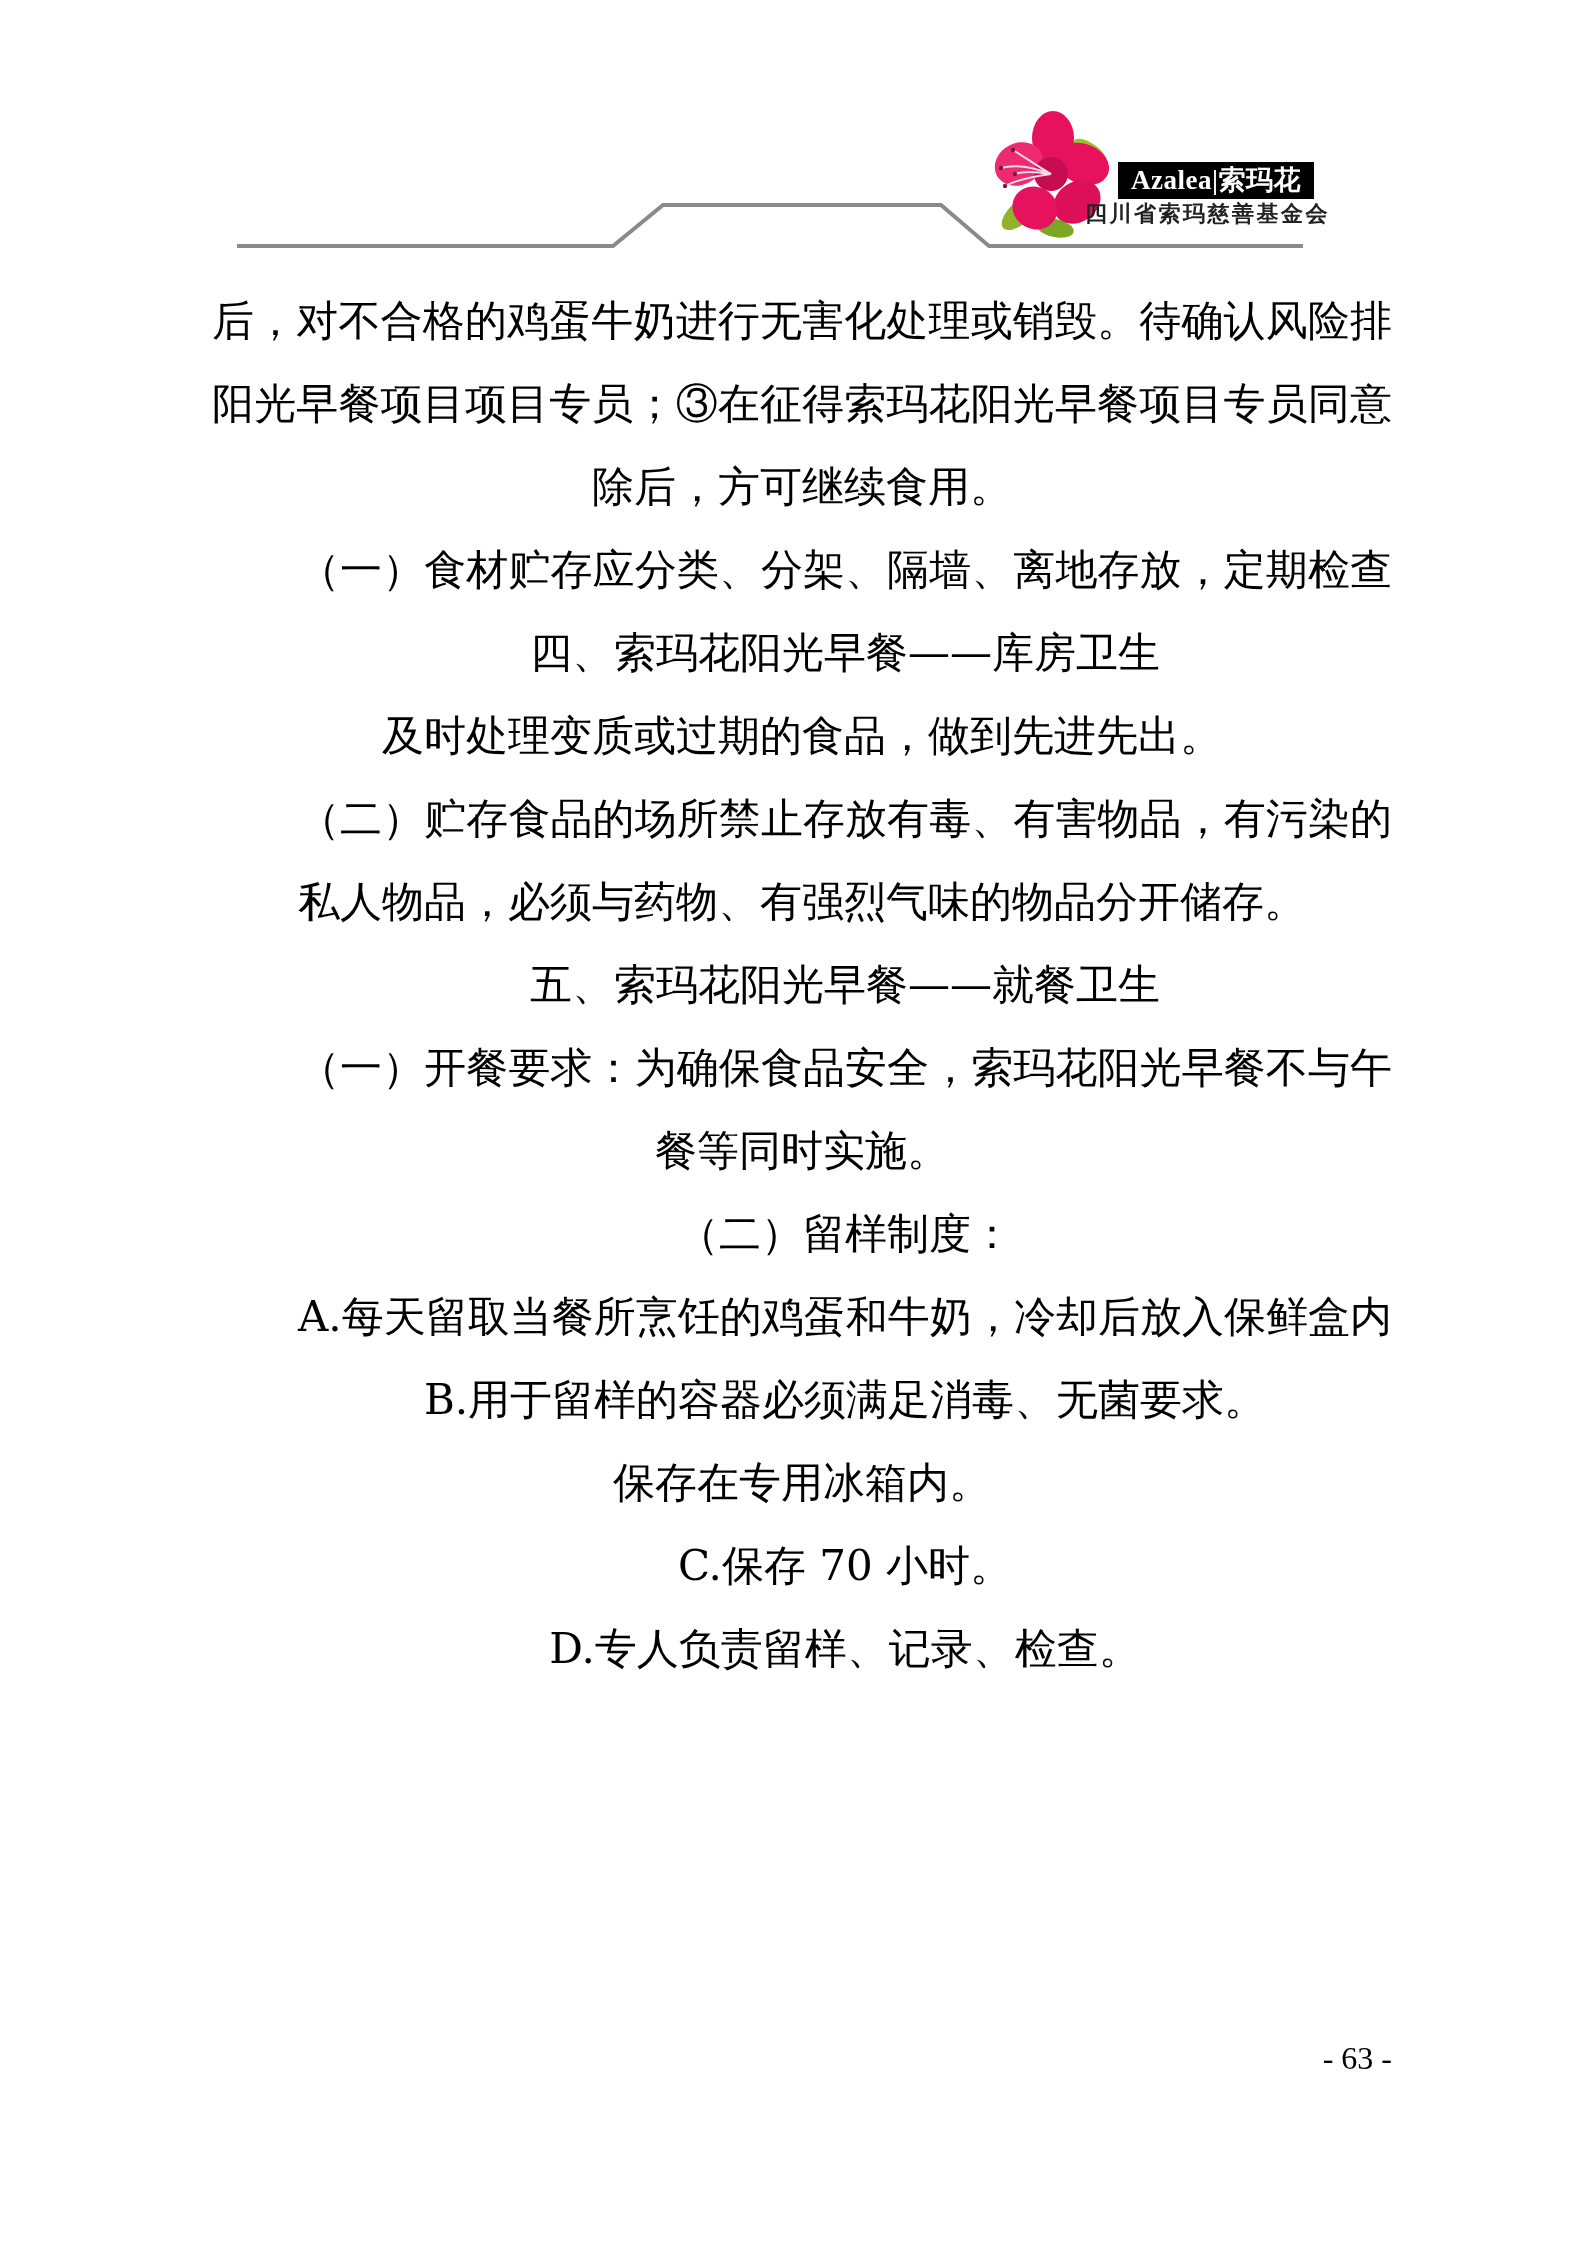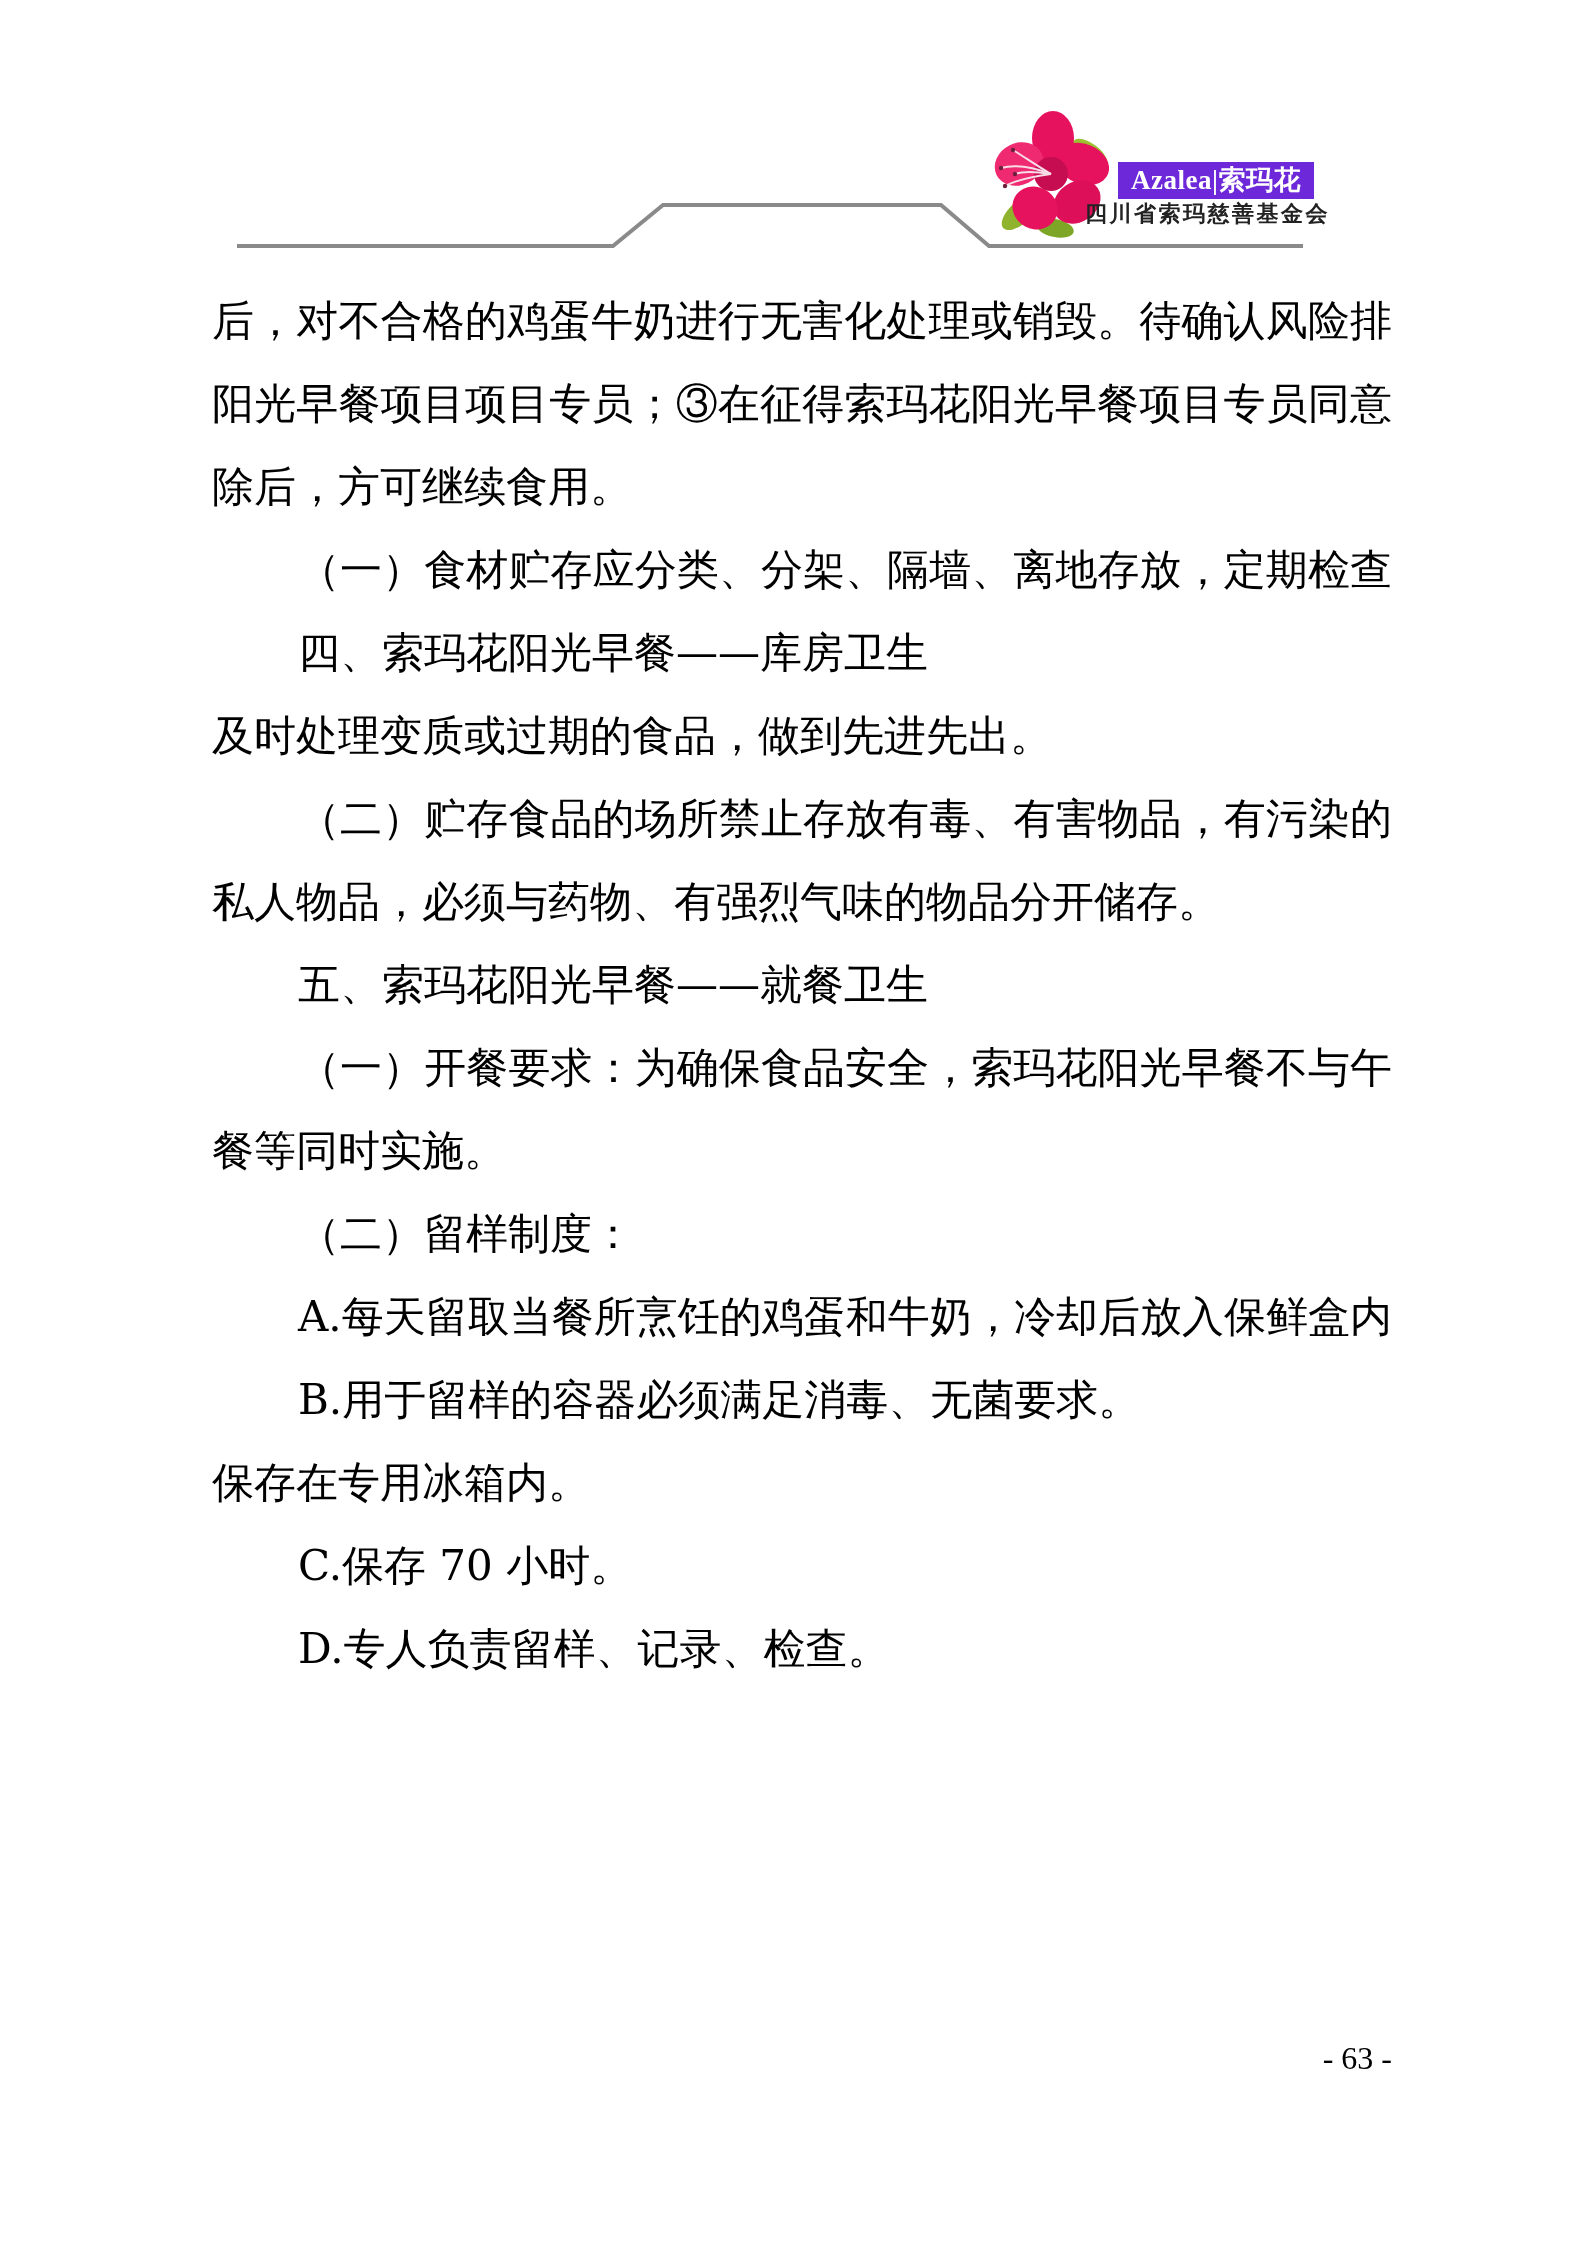--- a/index.html
+++ b/index.html
@@ -30,21 +30,21 @@
   }
   .flower {
     position: absolute;
     left: 993px; top: 108px;
     width: 128px; height: 132px;
   }
   .logo-box {
     position: absolute;
     left: 1118px; top: 162px;
     width: 196px; height: 37px;
-    background: #6d28d9;
+    background: #000000;
     display: flex;
     align-items: center;
     justify-content: center;
   }
   .logo-box .logo-text {
     color: #ffffff;
     font-family: "Liberation Serif", "DejaVu Serif", serif;
     font-weight: bold;
     font-size: 27px;
     line-height: 1;
@@ -68,21 +68,21 @@
     position: absolute;
     left: 212px; top: 279px;
     width: 1180px;
     font-size: 42px;
     line-height: 83px;
     font-family: "DejaVu Serif", "Liberation Serif", serif;
     color: #000000;
   }
   .line {
     height: 83px;
-    text-align: left;
+    text-align: center;
   }
   .line.j {
     text-align: justify;
     text-align-last: justify;
   }
   .line.ind {
     text-indent: 86px;
   }
 
   

